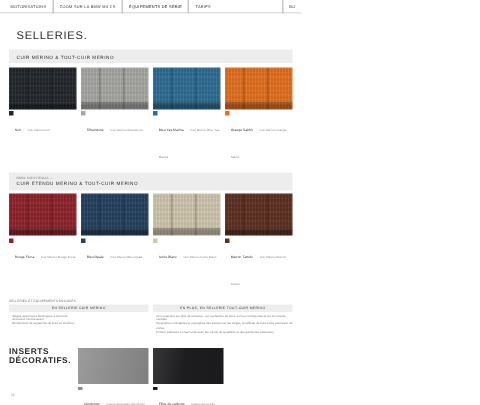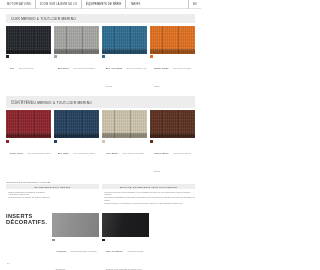--- a/index.html
+++ b/index.html
@@ -221,20 +221,21 @@
 <div class="page">
 
   <div class="topnav">
     <div class="tab">MOTORISATIONS</div>
     <div class="tab sep">ZOOM SUR LA BMW M4 CS</div>
     <div class="tab sep active">ÉQUIPEMENTS DE SÉRIE</div>
     <div class="tab sep">TARIFS</div>
     <div class="tab sep edge">BO</div>
   </div>
 
+  <h1 class="page-title">SELLERIES.</h1>
 
   <div class="band">
     <div class="band-title">CUIR MERINO &amp; TOUT-CUIR MERINO</div>
   </div>
 
   <div class="swatch-row">
     <div class="swatch-cell">
       <div class="swatch" style="background: rgb(34, 38, 43);">
         <div class="grain"></div>
         <div class="seam s1"></div>

